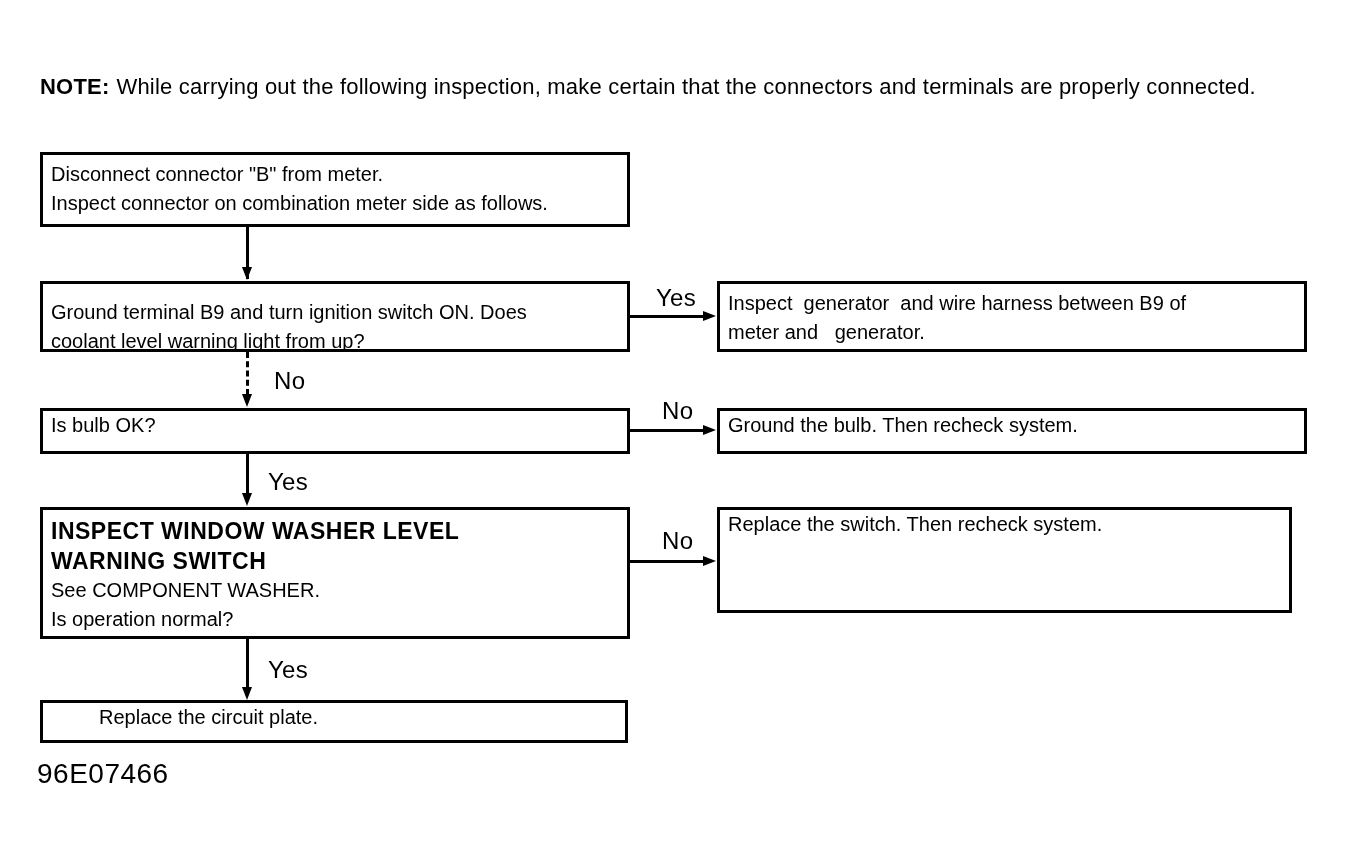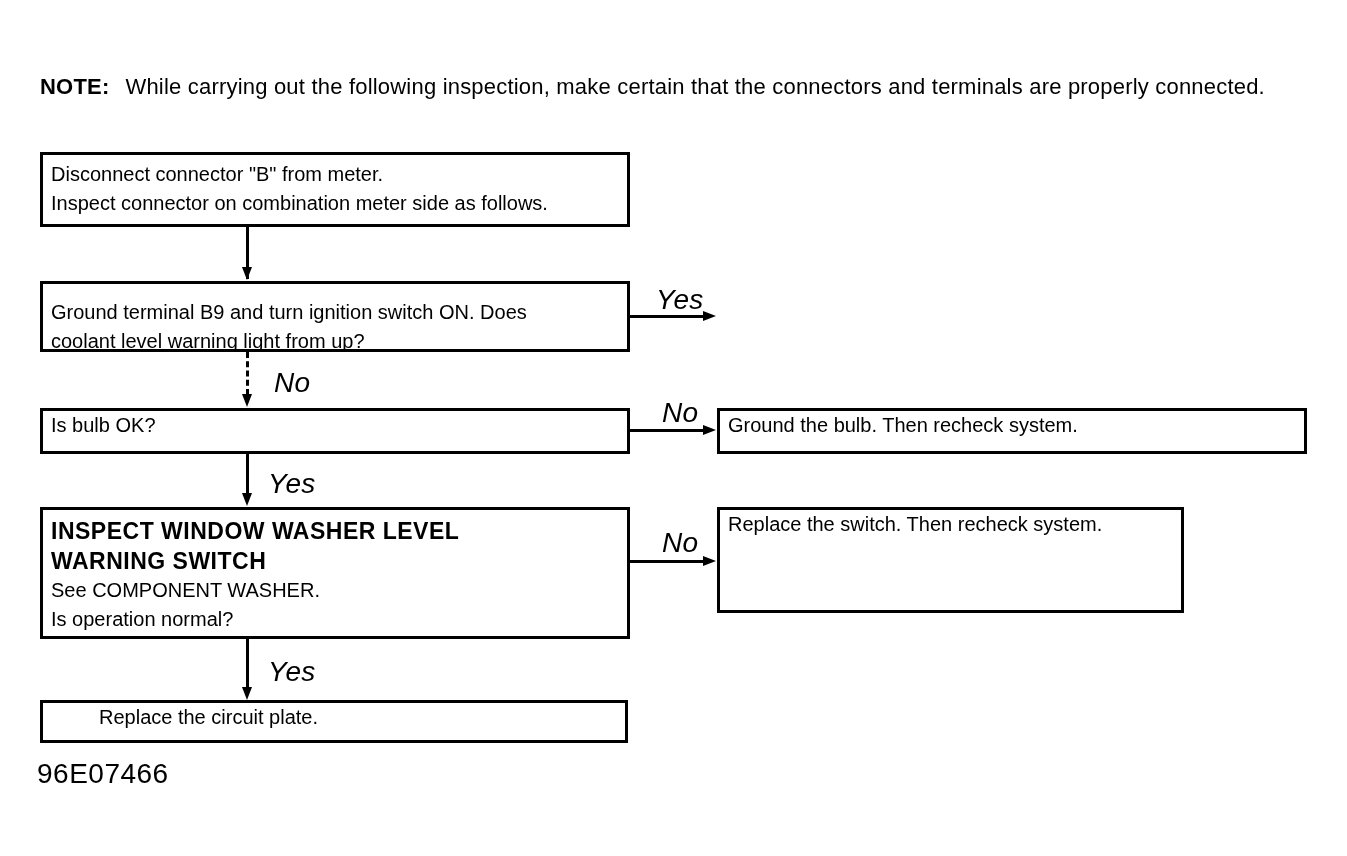--- a/index.html
+++ b/index.html
@@ -22,21 +22,21 @@
     position: absolute;
     left: 40px;
     top: 71px;
     width: 1275px;
     font-size: 22px;
     line-height: 31px;
     letter-spacing: 0.2px;
   }
   .note .note-label {
     font-weight: bold;
-    margin-right: 16px;
+    margin-right: 7px;
   }
 
   
   .fbox {
     position: absolute;
     border: 3px solid #000000;
     box-sizing: border-box;
     background: #ffffff;
     font-size: 20px;
     line-height: 29px;
@@ -51,21 +51,21 @@
     justify-content: flex-start;
   }
 
   #box-step1   { left: 40px;  top: 152px; width: 590px; height: 75px;  padding-top: 5px; }
   #box-step2   { left: 40px;  top: 281px; width: 590px; height: 71px;  padding-top: 14px; }
   #box-step3   { left: 40px;  top: 408px; width: 590px; height: 46px; }
   #box-step4   { left: 40px;  top: 507px; width: 590px; height: 132px; padding-top: 6px; }
   #box-step5   { left: 40px;  top: 700px; width: 588px; height: 43px; padding-left: 48px; }
   #box-result1 { left: 717px; top: 281px; width: 590px; height: 71px;  padding-top: 5px; }
   #box-result2 { left: 717px; top: 408px; width: 590px; height: 46px; }
-  #box-result3 { left: 717px; top: 507px; width: 467px; height: 106px; }
+  #box-result3 { left: 717px; top: 507px; width: 575px; height: 106px; }
 
   #box-step4 .heading {
     font-weight: bold;
     font-size: 23px;
     line-height: 30px;
     letter-spacing: 0.5px;
   }
 
   
   .vline {
@@ -97,23 +97,22 @@
     width: 0;
     height: 0;
     border-top: 5px solid transparent;
     border-bottom: 5px solid transparent;
     border-left: 13px solid #000000;
   }
 
   
   .branch-label {
     position: absolute;
-    font-size: 28px;
+    font-size: 24px;
     letter-spacing: 0.3px;
-    font-style: italic;
   }
 
   
   .figure-id {
     position: absolute;
     left: 37px;
     top: 758px;
     font-size: 28px;
     letter-spacing: 0.5px;
   }
@@ -135,20 +134,24 @@
 
   <div class="fbox" id="box-step2">
     <div class="bline">Ground terminal B9 and turn ignition switch ON. Does</div>
     <div class="bline">coolant level warning light from up?</div>
   </div>
 
   <div class="branch-label" style="left:656px; top:284px;">Yes</div>
   <div class="hline" style="left:630px; top:315px; width:74px;"></div>
   <div class="head-right" style="left:703px; top:311px;"></div>
 
+  <div class="fbox" id="box-result1">
+    <div class="bline">Inspect  generator  and wire harness between B9 of</div>
+    <div class="bline">meter and   generator.</div>
+  </div>
 
   <div class="vline-dashed" style="left:246px; top:352px; height:43px;"></div>
   <div class="head-down" style="left:242px; top:394px;"></div>
   <div class="branch-label" style="left:274px; top:367px;">No</div>
 
   <div class="fbox vcenter" id="box-step3">
     <div class="bline">Is bulb OK?</div>
   </div>
 
   <div class="branch-label" style="left:662px; top:397px;">No</div>

